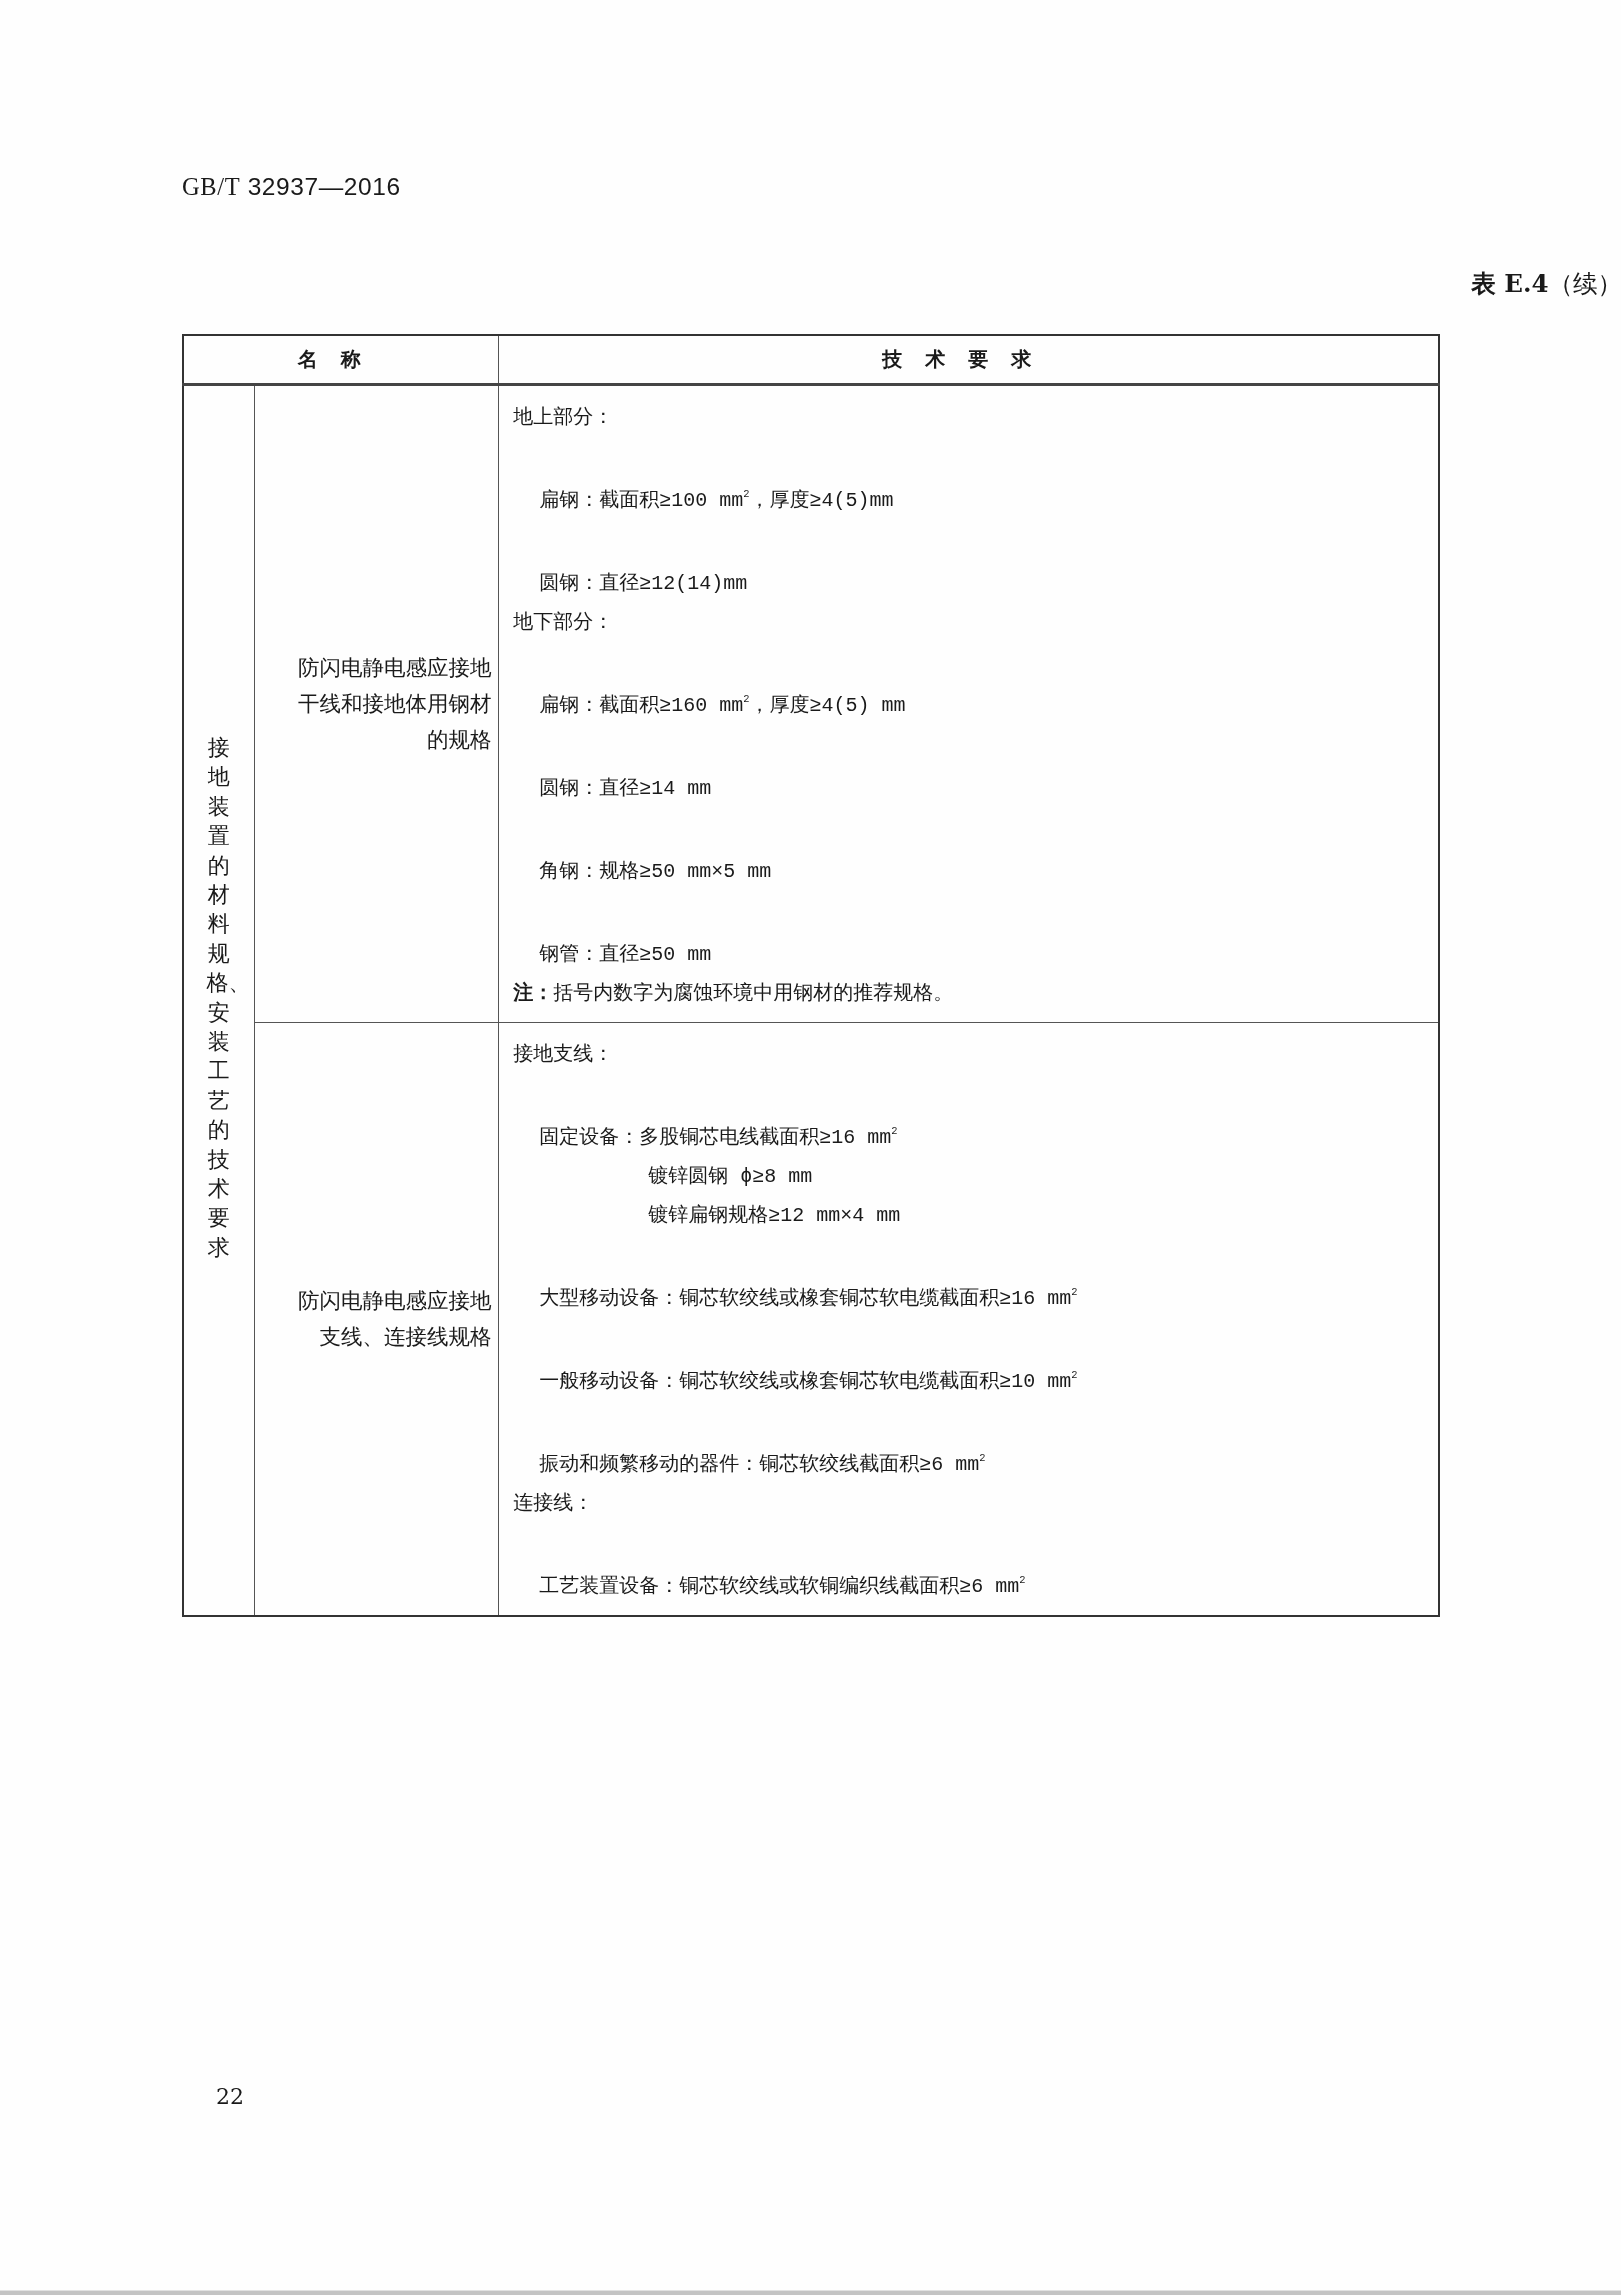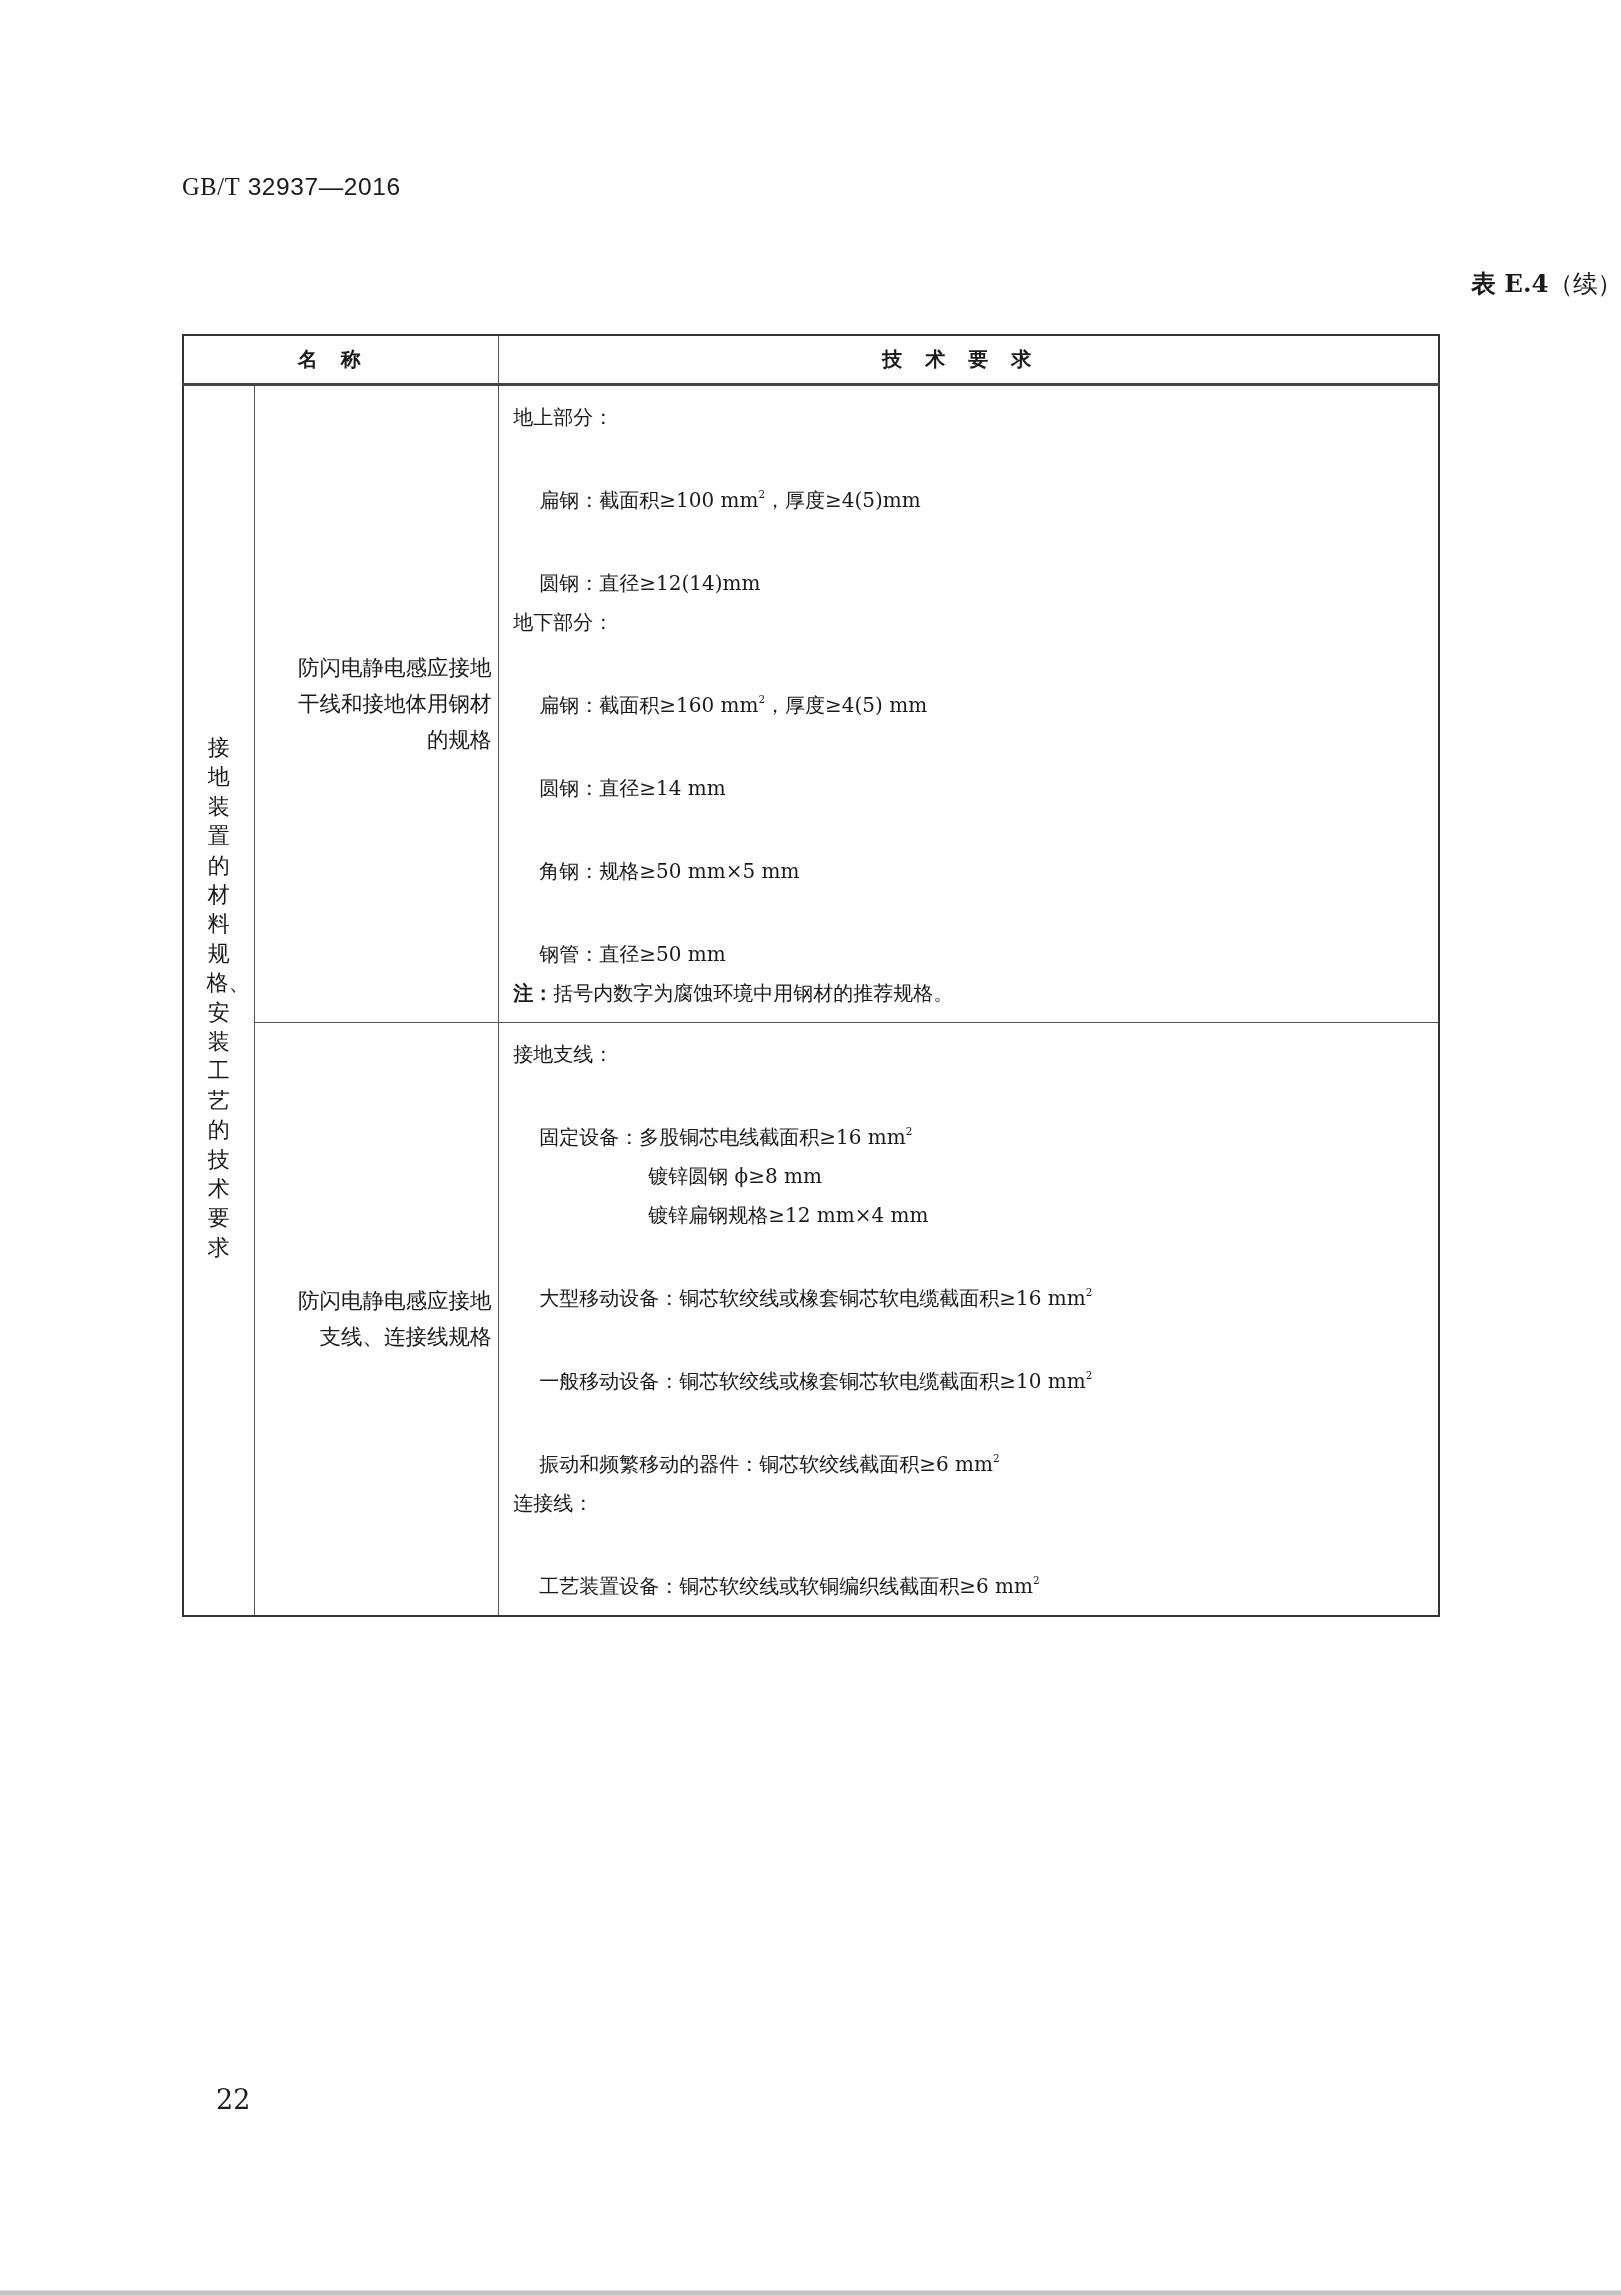--- a/index.html
+++ b/index.html
@@ -37,28 +37,28 @@
   .col-name { width: 244px; }
   .group-cell { text-align: center; }
   .vertical-text {
     display: inline-block; width: 24.5px; font-size: 22px; line-height: 29.4px;
     word-break: break-all; text-align: center;
   }
   .name-cell { text-align: right; font-size: 21.5px; line-height: 36px; padding: 0 6.1px !important; }
   .name-cell span { display: inline-block; max-width: 196px; }
   .name-cell.wide span { max-width: 221px; margin-left: 16px; }
   .req-cell { padding: 12.3px 14.7px 8.6px 14.7px !important; vertical-align: top !important; text-align: left; }
-  .line { white-space: pre; }
+  .line { white-space: pre; font-family: Liberation Mono, monospace; }
   .ind1 { padding-left: 26px; margin-top: 44px; }
   .ind2 { padding-left: 135px; }
   .note-label { font-weight: bold; }
   sup { font-size: 10.4px; vertical-align: 8.6px; line-height: 0; }
   .page-number {
     position: absolute; left: 216px; top: 2084px;
-    font-size: 27px; font-family: "DejaVu Serif", serif;
+    font-size: 22px; font-family: "DejaVu Serif", serif;
   }
   .bottom-strip {
     position: absolute; left: 0; right: 0; bottom: 0; height: 3.7px;
     background: #c4c4c4; border-top: 1.2px solid #e2e2e2;
   }
 </style>
 </head>
 <body>
 
 <div class="std-header">

